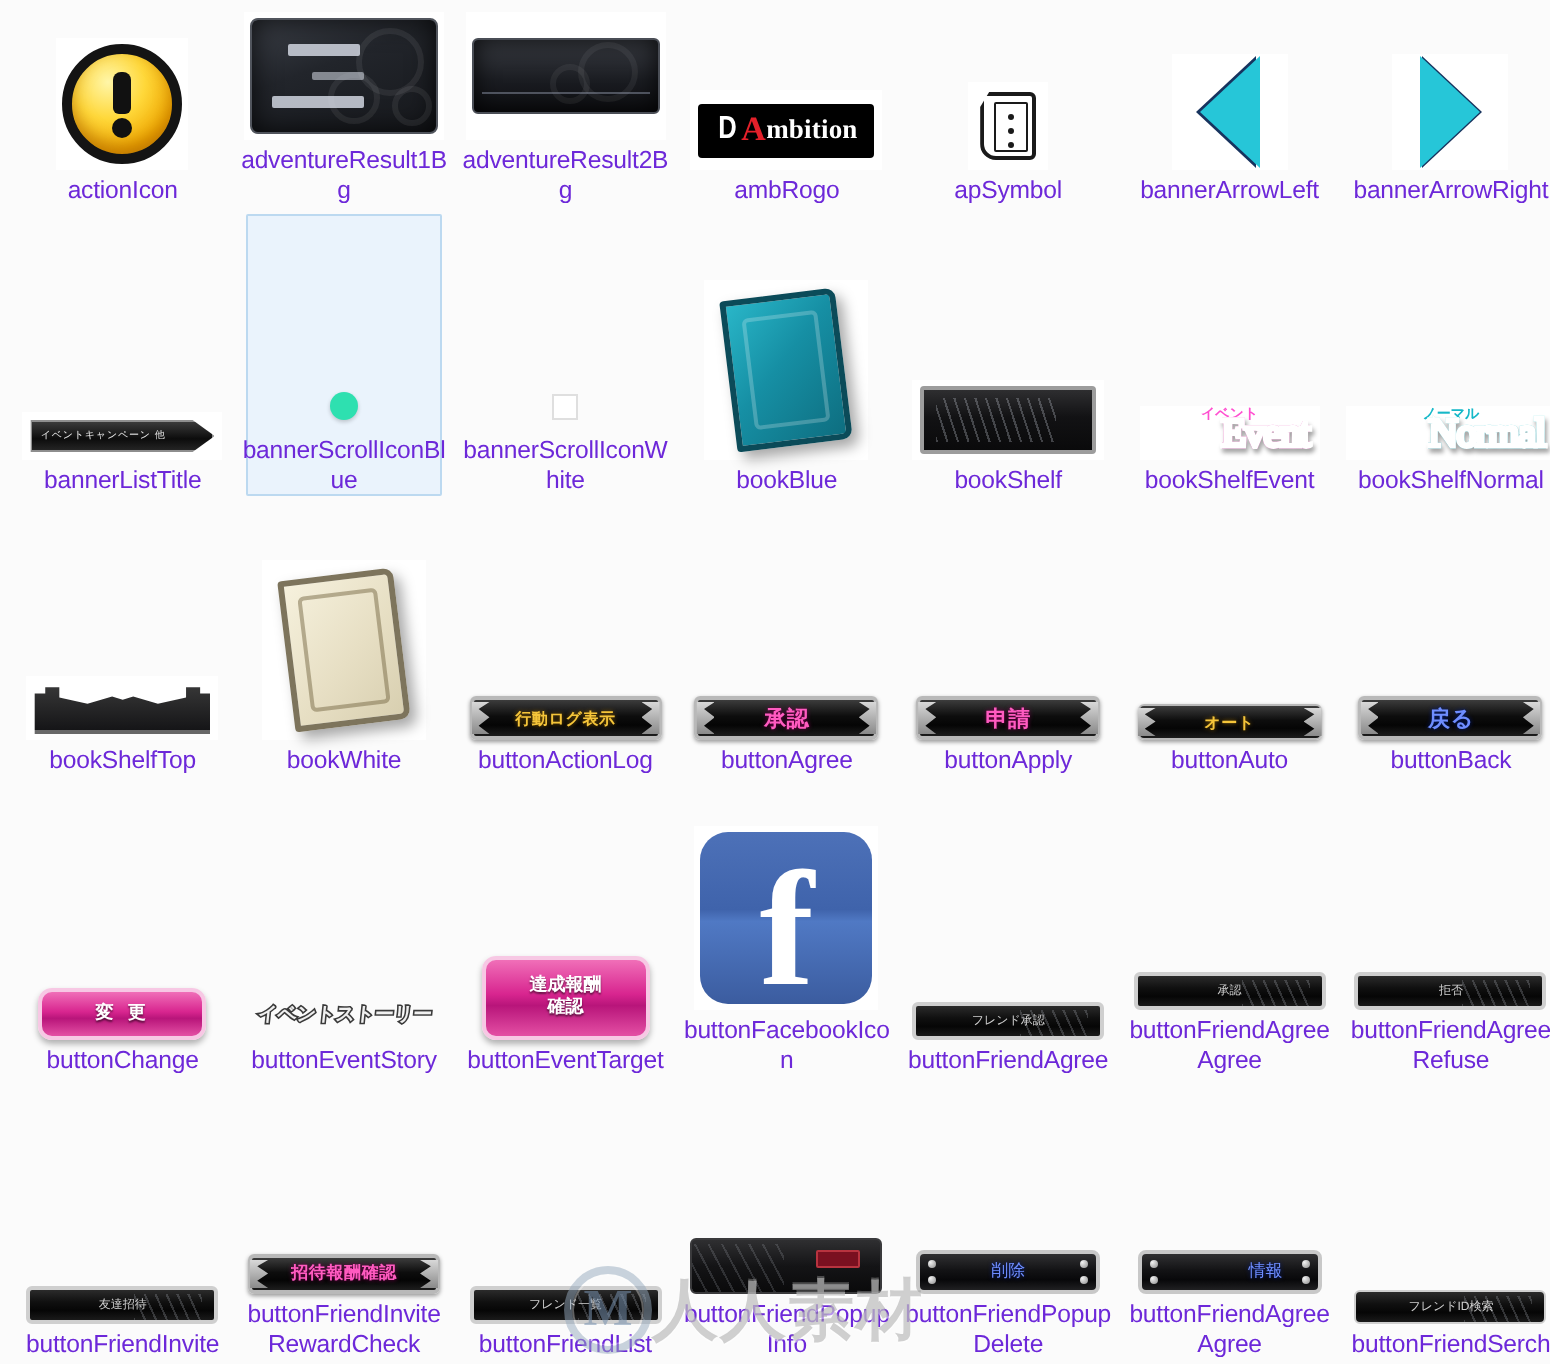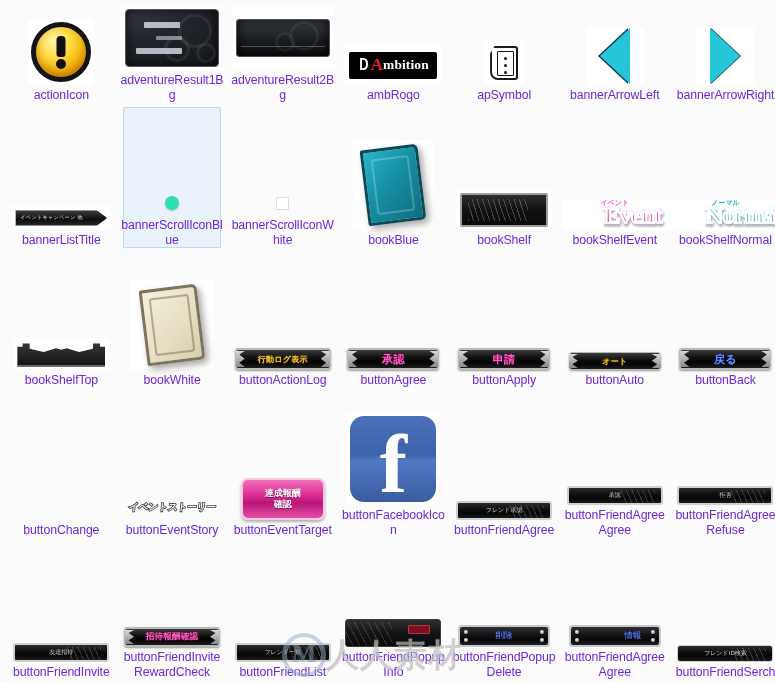--- a/index.html
+++ b/index.html
@@ -137,21 +137,21 @@
      border:2px solid #9d9d9d; border-radius:2px; }
   .bshelf::after { content:""; position:absolute; left:6px; top:4px; width:60px; height:22px;
      background: repeating-linear-gradient(72deg, rgba(190,195,205,.30) 0 1px, transparent 1px 5px); }
   .bshelftop { width:88px; height:26px; position:relative; }
   .bshelftop .sil { position:absolute; inset:0;
      background: linear-gradient(180deg,#3a3a3a,#151517);
      clip-path: polygon(0 22%, 6% 22%, 6% 10%, 14% 10%, 14% 30%, 30% 42%, 44% 28%, 50% 34%, 56% 28%, 70% 42%, 86% 30%, 86% 10%, 94% 10%, 94% 22%, 100% 22%, 100% 100%, 0 100%);
      border-bottom:2px solid #6a6a6a; }
 
   
-  .wordart { font-family:"Liberation Serif", serif; font-weight:bold; font-size:24px;
+  .wordart { font-family:"Liberation Serif", serif; font-weight:normal; font-size:20px;
      letter-spacing:-.5px; -webkit-text-stroke:2.5px #fff; paint-order: stroke fill;
      filter: drop-shadow(1px 2px 1px rgba(0,0,0,.35)); margin-left: 36px; }
   .wa-event { background:linear-gradient(180deg,#f7a8e2 0%,#e845b0 50%,#a81e8f 100%);
      -webkit-background-clip:text; background-clip:text; color:transparent; }
   .wa-normal { background:linear-gradient(180deg,#a8f5f2 0%,#2bbfcf 50%,#1a7d93 100%);
      -webkit-background-clip:text; background-clip:text; color:transparent; }
   .wa-wrap { position:relative; background:#fff; padding:3px 5px 1px; }
   .wa-kana { position:absolute; top:-1px; left:50%; transform:translateX(-50%);
      font-size:7px; font-family:"DejaVu Sans",sans-serif; font-weight:bold;
      color:#ff4fd0; -webkit-text-stroke:1.5px #fff; paint-order:stroke fill; white-space:nowrap; }
@@ -412,20 +412,25 @@
   <div class="cell">
     <div class="thumb" style="width:92px;">
       <div class="gbtn orn" style="width:92px;">
         <span class="jt t-blue" style="font-size:11px;">戻る</span>
       </div>
     </div>
     <div class="label">buttonBack</div>
   </div>
 
   <div class="cell">
+    <div class="thumb">
+      <div class="pbtn" style="width:84px;height:26px;">
+        <span class="jt">変 更</span>
+      </div>
+    </div>
     <div class="label">buttonChange</div>
   </div>
 
   <div class="cell">
     <div class="thumb" style="height:26px;align-items:center;">
       <span class="estory">イベントストーリー</span>
     </div>
     <div class="label">buttonEventStory</div>
   </div>
 

